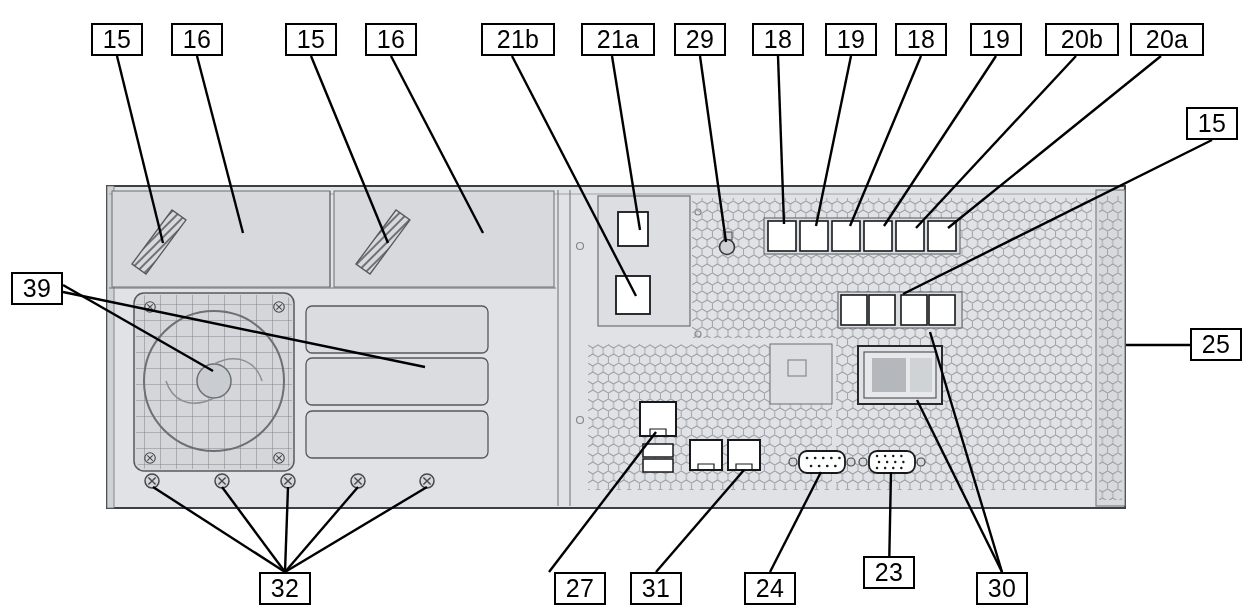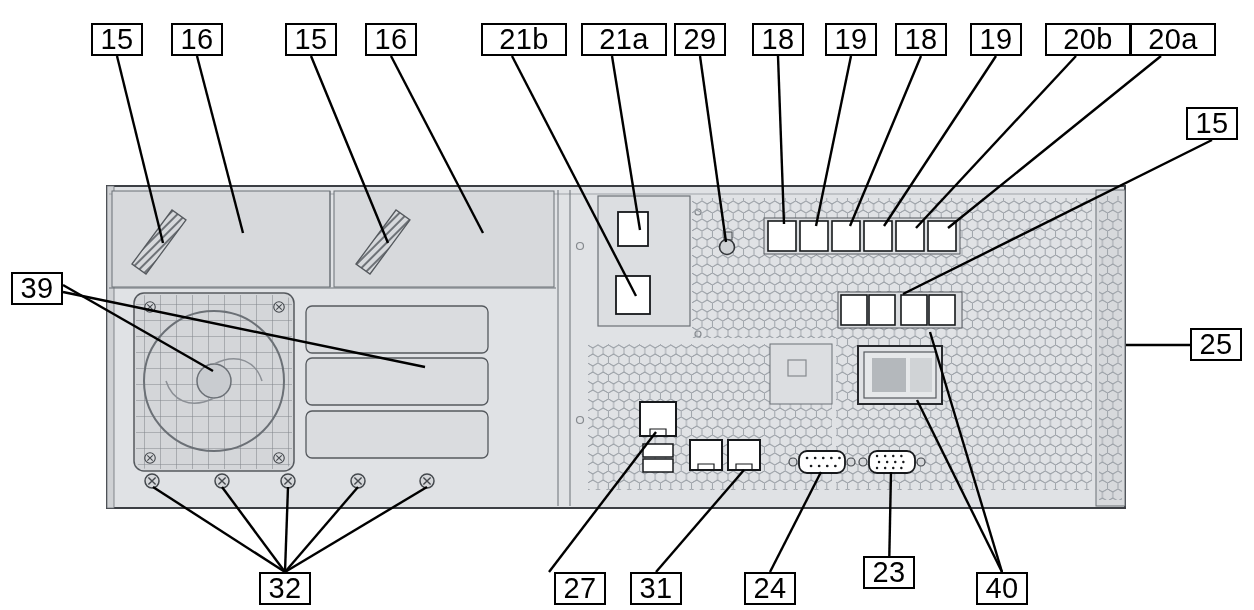--- a/index.html
+++ b/index.html
@@ -15,26 +15,26 @@
   .callout {
     position: absolute;
     height: 33px;
     box-sizing: border-box;
     border: 2.4px solid #000000;
     background: #ffffff;
     color: #000000;
     display: flex;
     align-items: center;
     justify-content: center;
-    font-size: 29px;
+    font-size: 25px;
     line-height: 1;
     letter-spacing: 0.3px;
   }
   .w52 { width: 52px; }
-  .w62 { width: 86px; }
+  .w62 { width: 74px; }
 </style>
 </head>
 <body>
 
 <div class="canvas">
 
   <svg width="1254" height="610" viewBox="0 0 1254 610">
     <defs>
       <path id="hx" d="M0,-6 L5.2,-3 L5.2,3 L0,6 L-5.2,3 L-5.2,-3 Z" fill="none" stroke="#9aa0a6" stroke-width="0.9"></path>
       <pattern id="hex" width="10.4" height="18" patternUnits="userSpaceOnUse">
@@ -217,15 +217,15 @@
   <div class="callout w62" style="left:1045px;top:23px">20b</div>
   <div class="callout w62" style="left:1130px;top:23px">20a</div>
   <div class="callout w52" style="left:1186px;top:107px">15</div>
   <div class="callout w52" style="left:1190px;top:328px">25</div>
   <div class="callout w52" style="left:11px;top:272px">39</div>
   <div class="callout w52" style="left:259px;top:572px">32</div>
   <div class="callout w52" style="left:554px;top:572px">27</div>
   <div class="callout w52" style="left:630px;top:572px">31</div>
   <div class="callout w52" style="left:744px;top:572px">24</div>
   <div class="callout w52" style="left:863px;top:556px">23</div>
-  <div class="callout w52" style="left:976px;top:572px">40</div>
+  <div class="callout w52" style="left:976px;top:572px">30</div>
 
 </div>
 
 </body></html>

